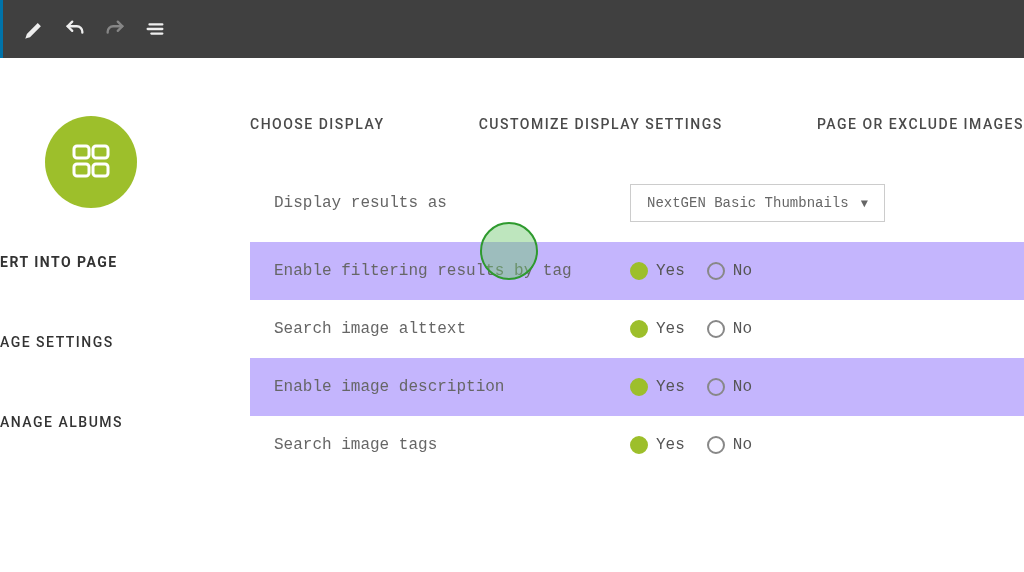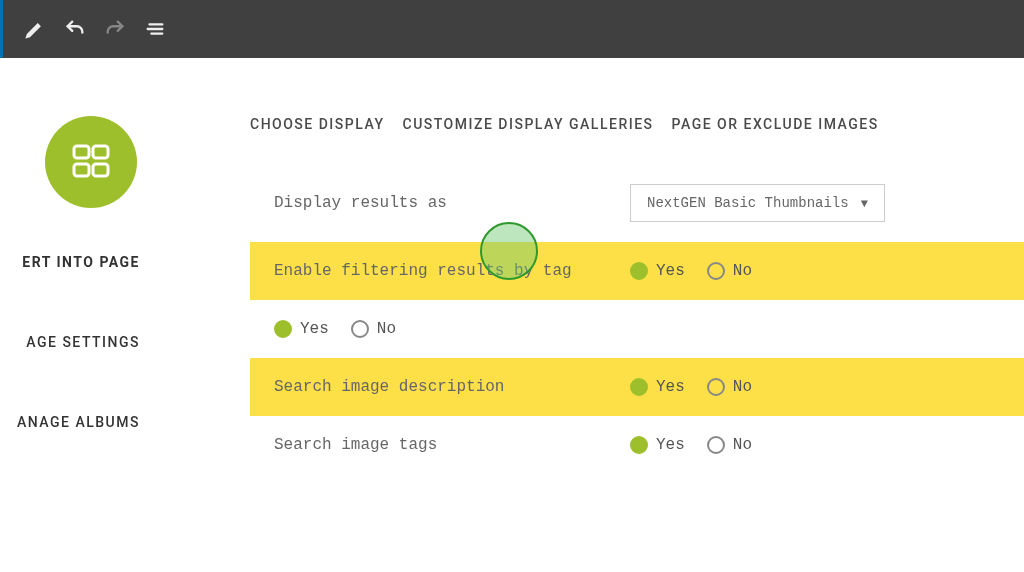--- a/index.html
+++ b/index.html
@@ -49,39 +49,39 @@
       display: flex;
       align-items: center;
       justify-content: center;
     }
     .nav-item {
       font-size: 14px;
       letter-spacing: 1.5px;
       color: #333;
       padding: 8px 0;
       margin-bottom: 48px;
-      text-align: right;
       white-space: nowrap;
       font-weight: 500;
       margin-top: 38px;
     }
     .nav-item.active {
       font-weight: 700;
     }
     .content-area {
       flex: 1;
       padding-top: 58px;
       position: relative;
     }
     .tabs {
       display: flex;
-      gap: 18px;
+      gap: 30px;
       padding-left: 110px;
       padding-bottom: 32px;
       position: relative;
+      justify-content: space-between;
     }
     .tab {
       font-size: 14px;
       letter-spacing: 1.5px;
       color: #4a4a4a;
       cursor: pointer;
       font-weight: 500;
     }
     .highlight-circle {
       position: absolute;
@@ -98,21 +98,21 @@
     .settings-panel {
       margin-left: 110px;
     }
     .setting-row {
       display: flex;
       align-items: center;
       padding: 20px 24px;
       font-family: Liberation Mono, monospace;
     }
     .setting-row.alt {
-      background: #fde047;
+      background: #c4b5fd;
     }
     .setting-label {
       width: 356px;
       font-size: 16px;
       color: #666;
     }
     .setting-control {
       flex: 1;
       display: flex;
       align-items: center;
@@ -201,21 +201,21 @@
       </div>
     </div>
     <div class="nav-item active">ERT INTO PAGE</div>
     <div class="nav-item">AGE SETTINGS</div>
     <div class="nav-item">ANAGE ALBUMS</div>
   </div>
 
   <div class="content-area">
     <div class="tabs">
       <div class="tab">CHOOSE DISPLAY</div>
-      <div class="tab">CUSTOMIZE DISPLAY GALLERIES</div>
+      <div class="tab">CUSTOMIZE DISPLAY SETTINGS</div>
       <div class="tab">PAGE OR EXCLUDE IMAGES</div>
     </div>
 
     <div class="settings-panel">
       <div class="setting-row">
         <div class="setting-label">Display results as</div>
         <div class="setting-control">
           <div class="dropdown">
             <span>NextGEN Basic Thumbnails</span>
             <span class="dropdown-chevron">▼</span>
@@ -233,36 +233,37 @@
             </div>
             <div class="radio-option">
               <span class="radio-circle"></span>
               <span class="radio-label">No</span>
             </div>
           </div>
         </div>
       </div>
 
       <div class="setting-row">
+        <div class="setting-label">Search image alttext</div>
         <div class="setting-control">
           <div class="radio-group">
             <div class="radio-option">
               <span class="radio-circle selected"></span>
               <span class="radio-label">Yes</span>
             </div>
             <div class="radio-option">
               <span class="radio-circle"></span>
               <span class="radio-label">No</span>
             </div>
           </div>
         </div>
       </div>
 
       <div class="setting-row alt">
-        <div class="setting-label">Search image description</div>
+        <div class="setting-label">Enable image description</div>
         <div class="setting-control">
           <div class="radio-group">
             <div class="radio-option">
               <span class="radio-circle selected"></span>
               <span class="radio-label">Yes</span>
             </div>
             <div class="radio-option">
               <span class="radio-circle"></span>
               <span class="radio-label">No</span>
             </div>

